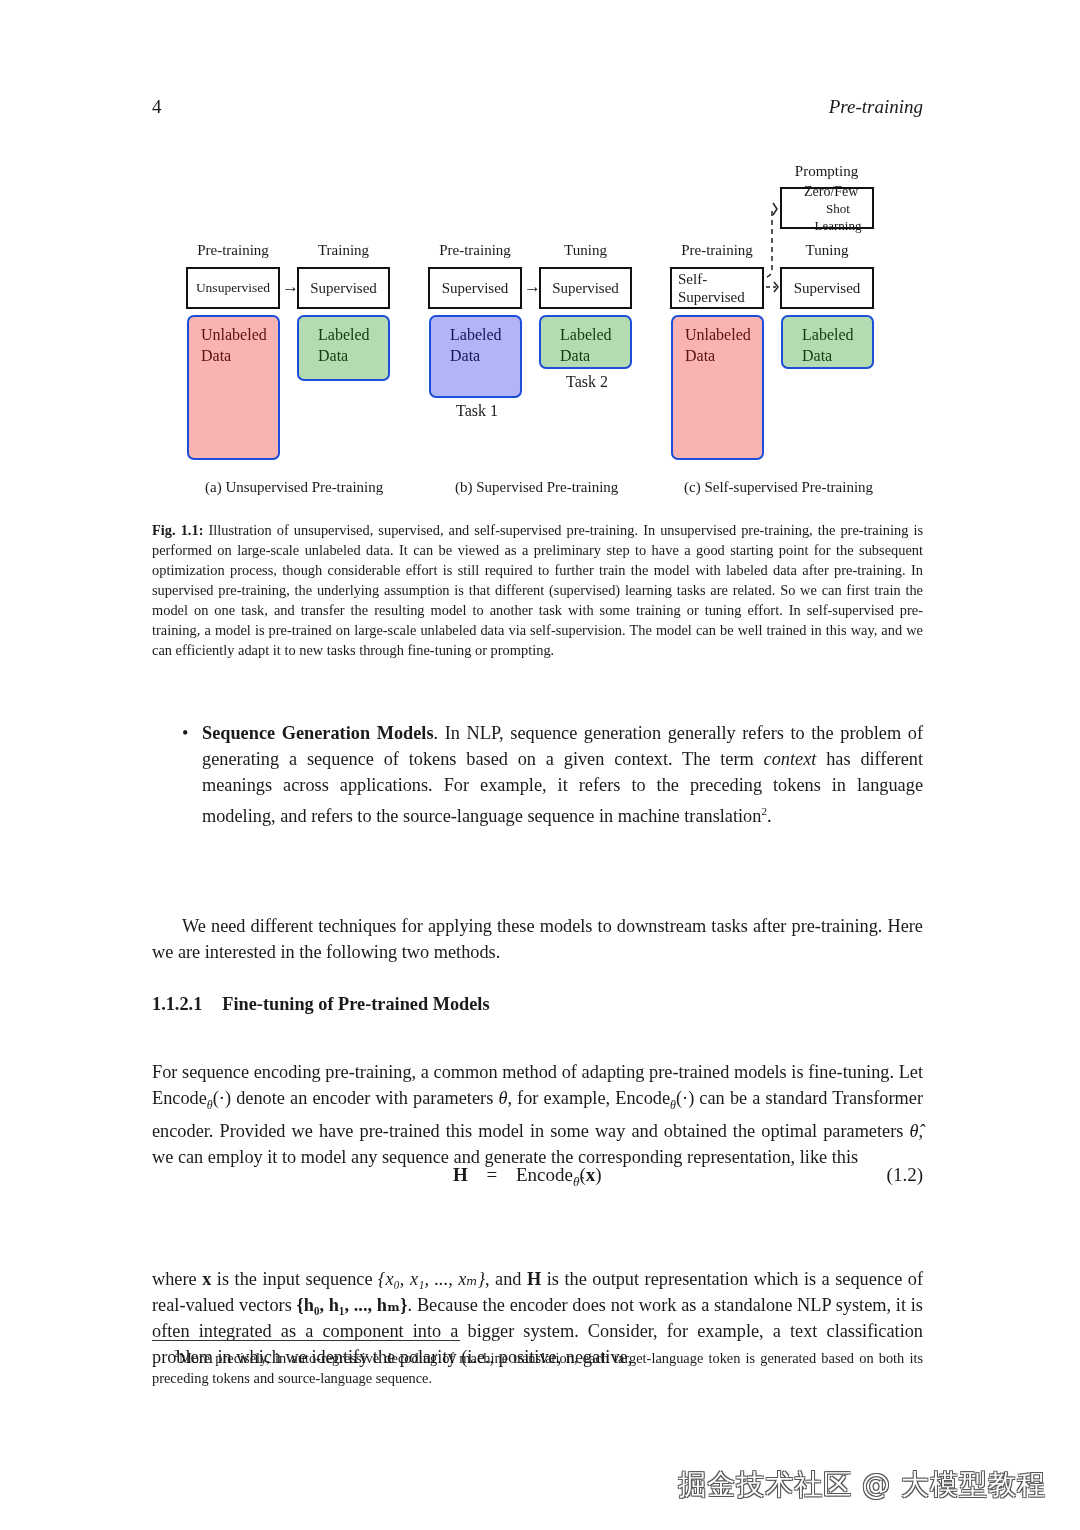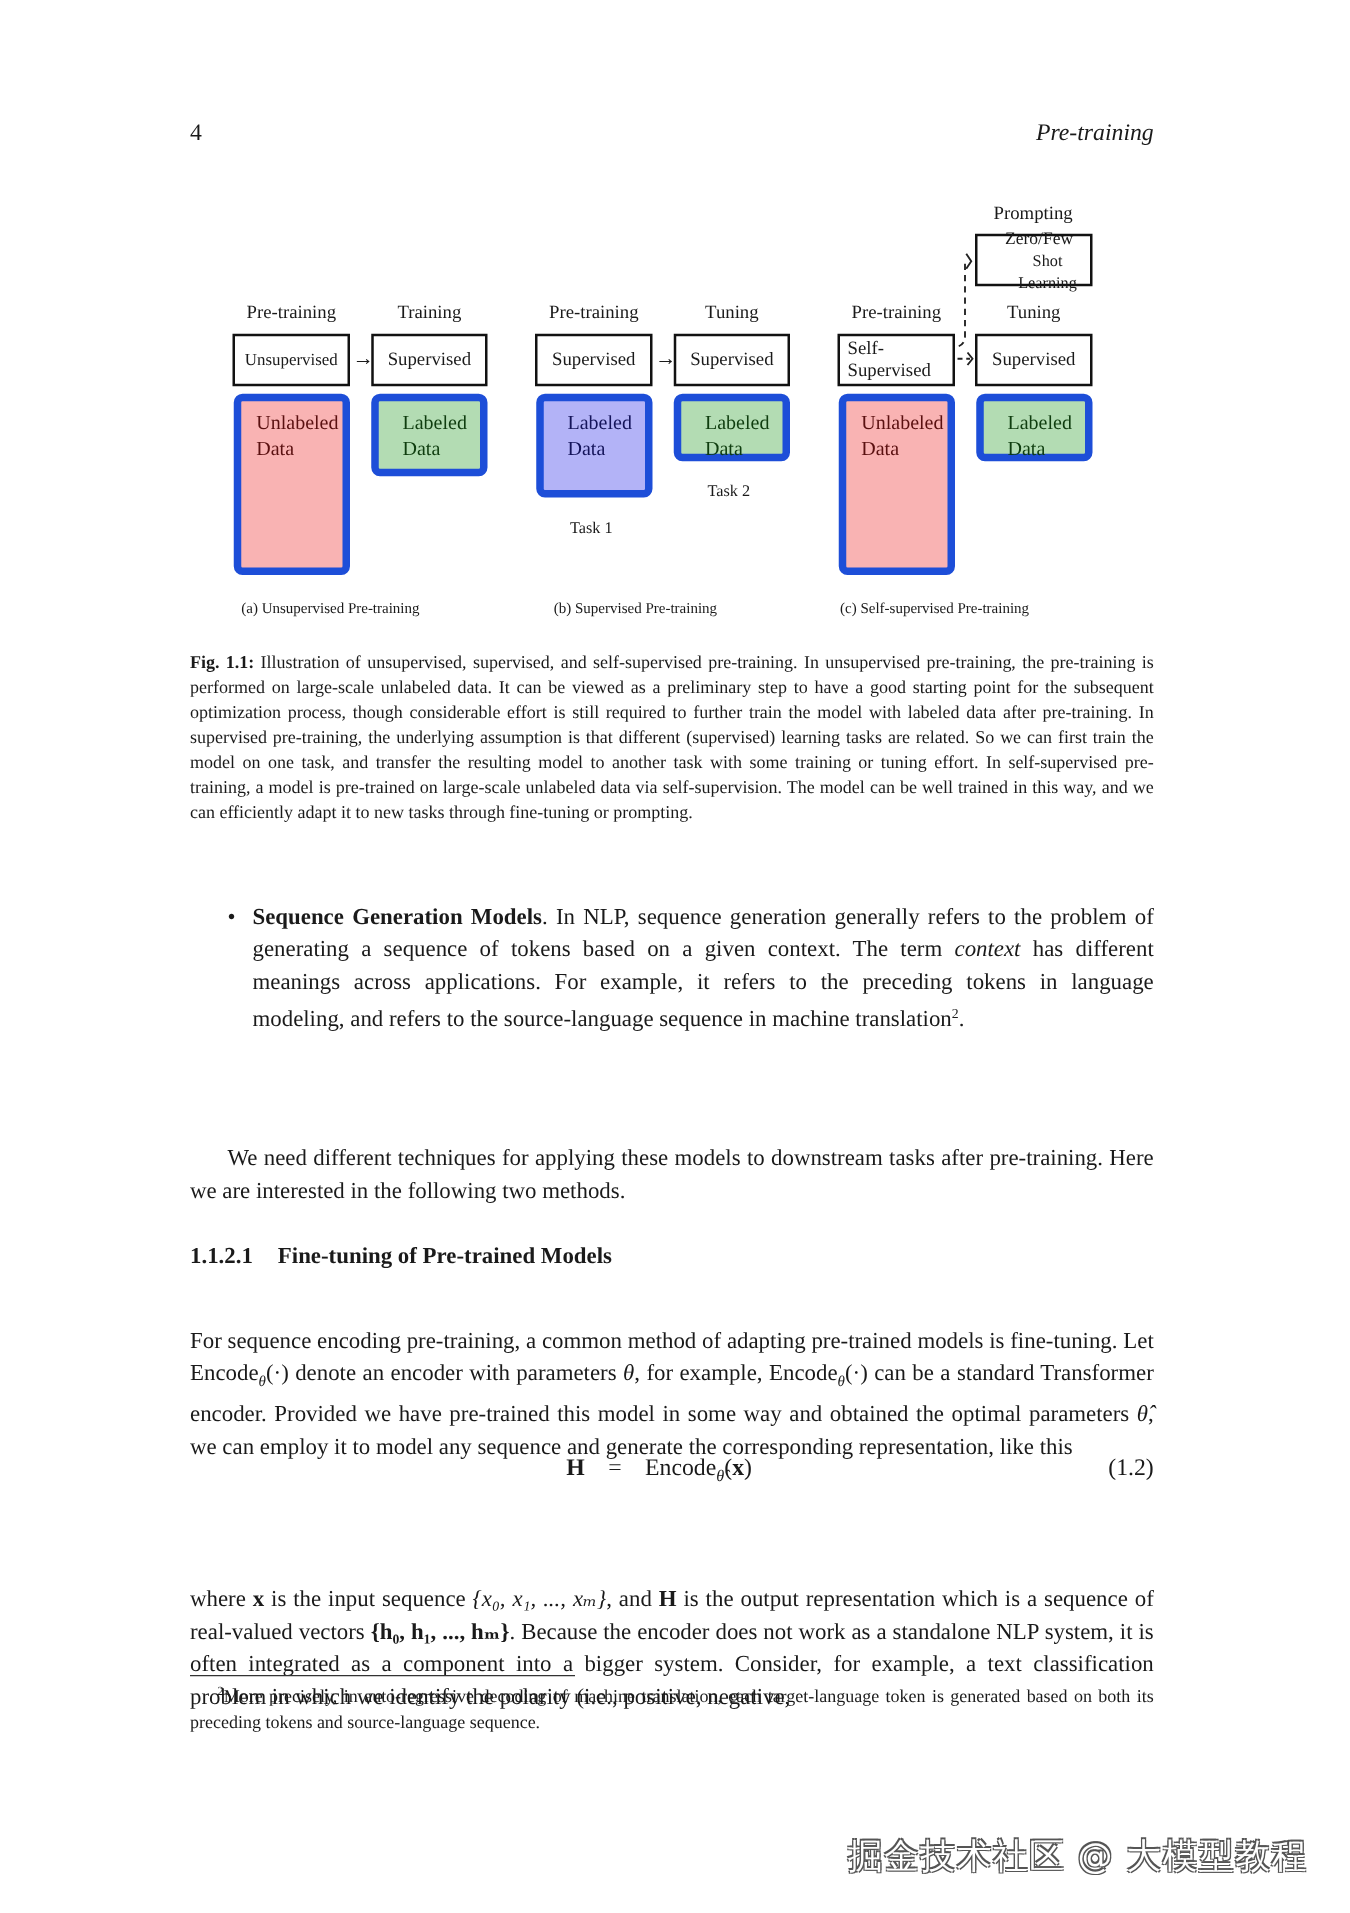--- a/index.html
+++ b/index.html
@@ -6,28 +6,28 @@
   body { width:1080px; height:1530px; position:relative; overflow:hidden;
          font-family:"Liberation Serif","DejaVu Serif",serif; color:#1a1a1a; }
   .abs { position:absolute; }
   .hdr-num { left:152px; top:96px; font-size:19px; }
   .hdr-title { right:157px; top:96px; font-size:19px; font-style:italic; }
 
   
   .lbl { font-size:15px; text-align:center; white-space:nowrap; }
   .box { border:2.5px solid #111; background:#fff; box-sizing:border-box;
          font-size:15px; display:flex; align-items:center; justify-content:center; text-align:center; line-height:1.1; }
-  .data { border:6px solid #1d4ed8; border-radius:7px; box-sizing:border-box; font-size:16px;
+  .data { border:2px solid #1d4ed8; border-radius:7px; box-sizing:border-box; font-size:16px;
           padding:7px 0 0 12px; line-height:21px; }
   .red { background:#f9b3b3; color:#5a1010; }
   .green { background:#b3dcb3; color:#0f3d0f; }
   .blue { background:#b3b3f7; color:#14145a; }
   .arrow { font-size:17px; line-height:1; }
-  .sub { font-size:12px; white-space:nowrap; }
-  .task { font-size:13px;margin-top:12px; }
+  .sub { font-size:15px; white-space:nowrap;margin-left:12px; }
+  .task { font-size:16px; }
 
   .caption { left:152px; top:520px; width:771px; font-size:14.4px; line-height:20px; text-align:justify; }
   .caption b { font-weight:bold; }
 
   .bullet { left:182px; top:720px; width:741px; font-size:18.3px; line-height:26px; text-align:justify; }
   .bullet .dot { position:absolute; left:0; top:0; }
   .bullet .txt { margin-left:20px; display:block; }
 
   .para { left:152px; width:771px; font-size:18.3px; line-height:26px; text-align:justify;margin-top:44px; }
   .sect { left:152px; top:966px; font-size:18.3px; font-weight:bold;margin-top:28px; }

